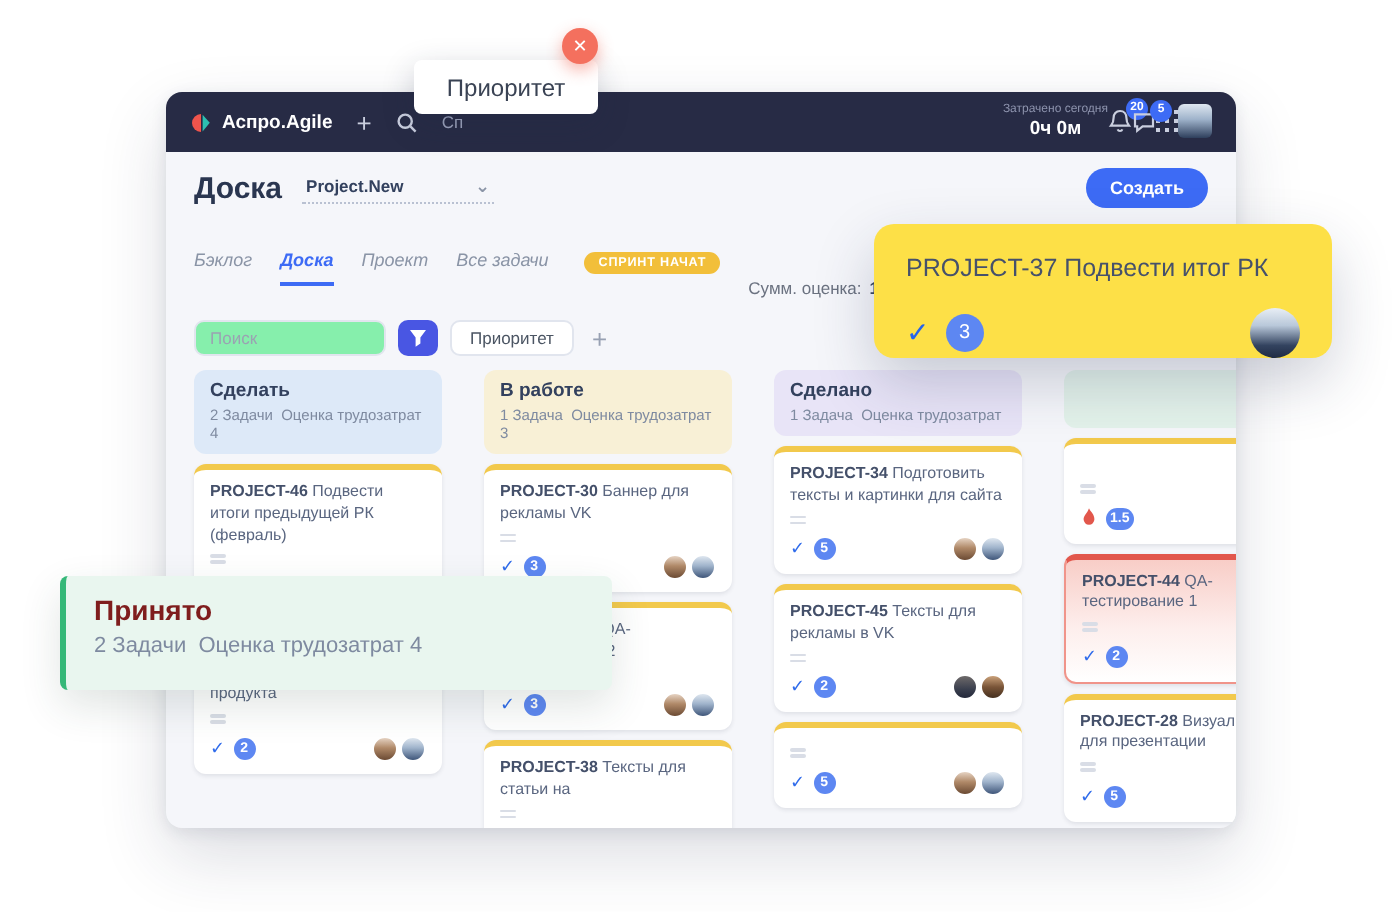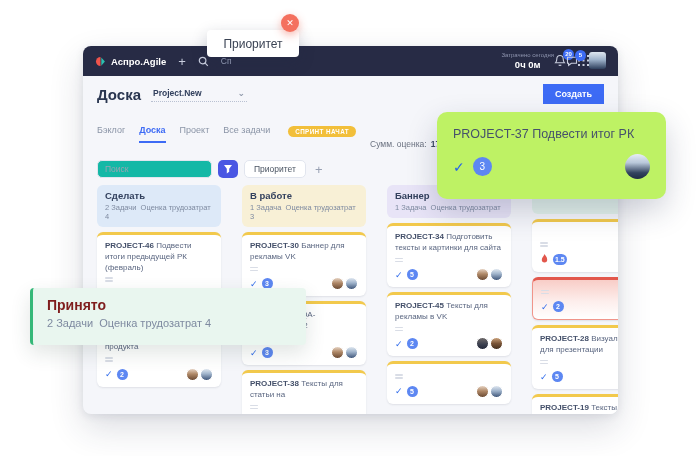--- a/index.html
+++ b/index.html
@@ -40,36 +40,36 @@
 
   
   .board-head { padding: 8px 14px 0; }
   .title-row { display: flex; align-items: center; gap: 10px; }
   .page-title { font-size: 15px; font-weight: 700; color: #2a3650; }
   .board-select { display: flex; align-items: center; justify-content: space-between;
     width: 96px; border-bottom: 1px dotted #b9c1d2; padding: 1px 2px 3px;
     font-size: 8.5px; font-weight: 600; color: #33415e; }
   .chevron { color: #8a94a6; font-size: 9px; line-height: 4px; }
   .create-btn { margin-left: auto; background: #3d6bf5; color: #fff; border: none;
-    font-family: inherit; font-size: 9px; font-weight: 600; padding: 5px 12px; border-radius: 0; }
+    font-family: inherit; font-size: 9px; font-weight: 600; padding: 5px 12px; border-radius: 10px; }
   .tabs-row { display: flex; align-items: center; gap: 14px; margin-top: 9px;
     font-size: 9px; color: #8a94a6; }
-  .tab { padding-bottom: 6px; border-bottom: 2px solid transparent; }
+  .tab { padding-bottom: 6px; border-bottom: 2px solid transparent; font-style: italic; }
   .tab.active { color: #3d6bf5; font-weight: 700; border-bottom-color: #3d6bf5; }
   .sprint-pill { margin-left: 4px; margin-bottom: 5px; background: #f2bf3a; color: #fff;
     font-size: 6.3px; font-weight: 700; letter-spacing: .4px; padding: 2px 7px; border-radius: 8px; }
   .score { font-size: 8.5px; color: #6b7280; margin-bottom: 5px; display: flex; align-items: flex-end; gap: 4px; margin-top: 26px; }
   .score b { color: #3c4963; font-weight: 600; }
   .info-circle { width: 10px; height: 10px; border: 1px solid #b9c1d2; border-radius: 50%;
     font-size: 6.5px; color: #8a94a6; display: inline-flex; align-items: center; justify-content: center; }
 
   
   .filter-row { display: flex; align-items: center; gap: 6px; padding: 6px 14px 7px; }
-  .search-input { width: 115px; height: 18px; border: 1px solid #e1e5ee; border-radius: 5px;
-    font-family: inherit; font-size: 8.5px; padding: 0 7px; background: #14b8a6; color: #333; }
+  .search-input { width: 96px; height: 18px; border: 1px solid #e1e5ee; border-radius: 5px;
+    font-family: inherit; font-size: 8.5px; padding: 0 7px; background: #86efac; color: #333; }
   .search-input::placeholder { color: #9aa3b2; }
   .filter-btn { width: 20px; height: 18px; background: #4956e3; border: none; border-radius: 5px;
     display: inline-flex; align-items: center; justify-content: center; }
   .chip { height: 18px; padding: 0 9px; background: #fff; border: 1px solid #e1e5ee;
     border-radius: 5px; font-size: 8.5px; color: #4b5563; display: inline-flex; align-items: center; }
   .add-filter { color: #98a1b3; font-size: 13px; margin-left: 3px; background: none; border: none; }
 
   
   .columns { display: flex; gap: 21px; padding: 0 14px; align-items: flex-start; }
   .column { width: 124px; flex: 0 0 auto; display: flex; flex-direction: column; gap: 5px; }
@@ -107,23 +107,23 @@
   
   .tooltip { position: absolute; left: 207px; top: 30px; width: 92px; height: 27px;
     background: #fff; border-radius: 4px; box-shadow: 0 5px 16px rgba(30,40,70,.22);
     display: flex; align-items: center; justify-content: center;
     font-size: 12px; color: #3a4354; z-index: 30; }
   .tooltip-close { position: absolute; left: 281px; top: 14px; width: 18px; height: 18px;
     border-radius: 50%; background: #f4705e; color: #fff; font-size: 9px; font-weight: 700;
     display: flex; align-items: center; justify-content: center;
     box-shadow: 0 3px 8px rgba(240,90,70,.45); z-index: 31; }
 
-  .popup { position: absolute; left: 437px; top: 112px; width: 229px; background: #bef264;
+  .popup { position: absolute; left: 437px; top: 112px; width: 229px; background: #fde047;
     border-radius: 10px; box-shadow: 0 12px 30px rgba(35,45,80,.22);
-    padding: 15px 16px 20px; z-index: 25; }
+    padding: 15px 16px 0; z-index: 25; }
   .popup-title { font-size: 12.5px; color: #46516b; }
   .popup-meta { display: flex; align-items: center; gap: 8px; margin-top: 13px; }
   .popup-check { color: #2563eb; font-size: 14px; font-weight: 700; }
   .popup-badge { width: 19px; height: 19px; border-radius: 50%; background: #5d87f2;
     color: #fff; font-size: 10px; display: flex; align-items: center; justify-content: center; }
   .popup-avatar { margin-left: auto; width: 25px; height: 25px; border-radius: 50%;
     background: linear-gradient(180deg,#e8eef5 0%,#b9c8da 35%,#33435f 75%,#1f2b44 100%); }
 
   .accepted { position: absolute; left: 30px; top: 288px; width: 276px; height: 57px;
     background: #e9f6ef; border-left: 3px solid #35b878; border-radius: 4px;
@@ -308,21 +308,21 @@
             <span class="check">✓</span>
             <span class="avatars">
               <span class="av av-f"></span>
               <span class="av av-m"></span>
             </span>
           </div>
         </div>
       </div>
       <div class="column">
         <div class="col-header accent-purple">
-          <div class="col-title">Баннер</div>
+          <div class="col-title">Сделано</div>
           <div class="col-sub">1 Задача&nbsp;&nbsp;Оценка трудозатрат</div>
         </div>
         <div class="card">
           <div class="card-title"><span class="card-id">PROJECT-34</span> <span class="card-text">Подготовить тексты и картинки для сайта</span></div>
           <div class="desc">
             <i></i>
             <i></i>
           </div>
           <div class="card-meta">
             <span class="check">✓</span>
@@ -381,20 +381,21 @@
               </svg>
             </span>
             <span class="badge">1.5</span>
             <span class="avatars">
               <span class="av av-f"></span>
               <span class="av av-m"></span>
             </span>
           </div>
         </div>
         <div class="card danger">
+          <div class="card-title"><span class="card-id">PROJECT-44</span> <span class="card-text">QA-тестирование 1</span></div>
           <div class="desc">
             <i></i>
             <i></i>
           </div>
           <div class="card-meta">
             <span class="check">✓</span>
             <span class="badge">2</span>
             <span class="avatars">
               <span class="av av-d1"></span>
               <span class="av av-d2"></span>

